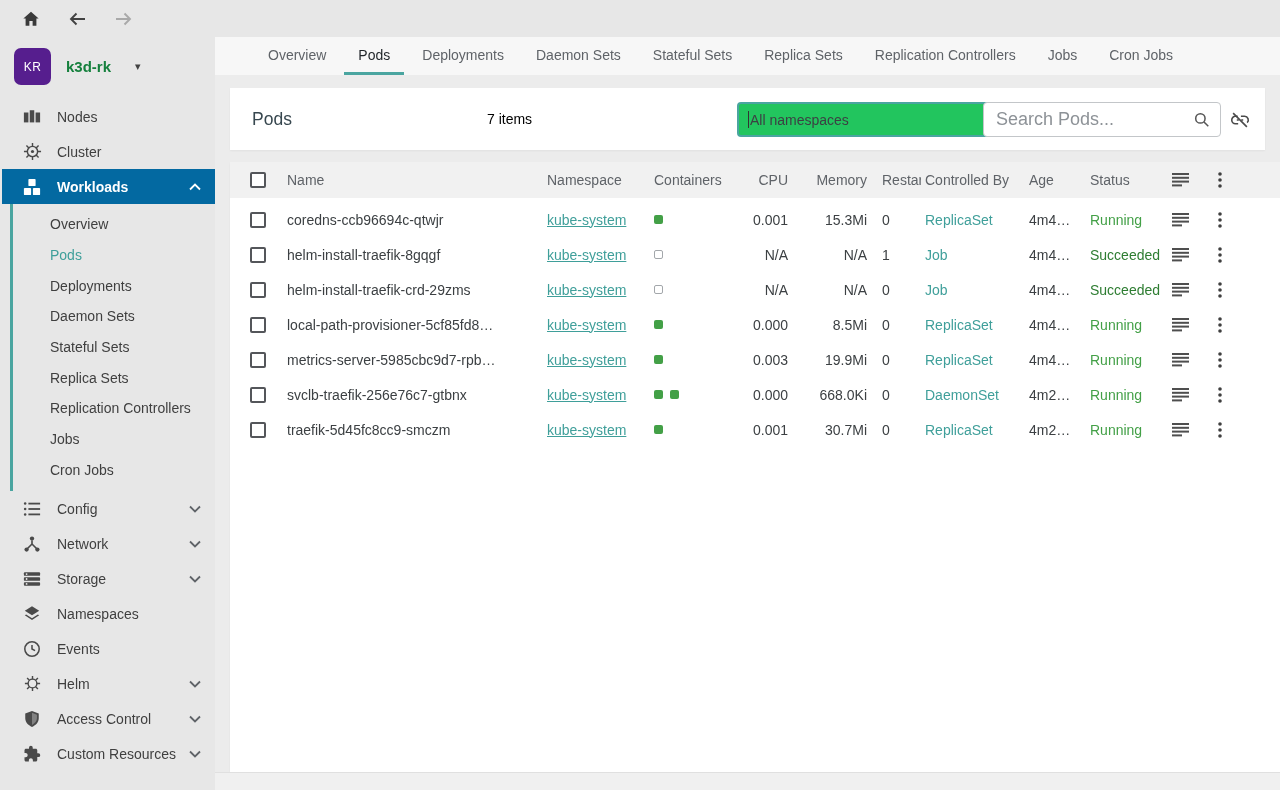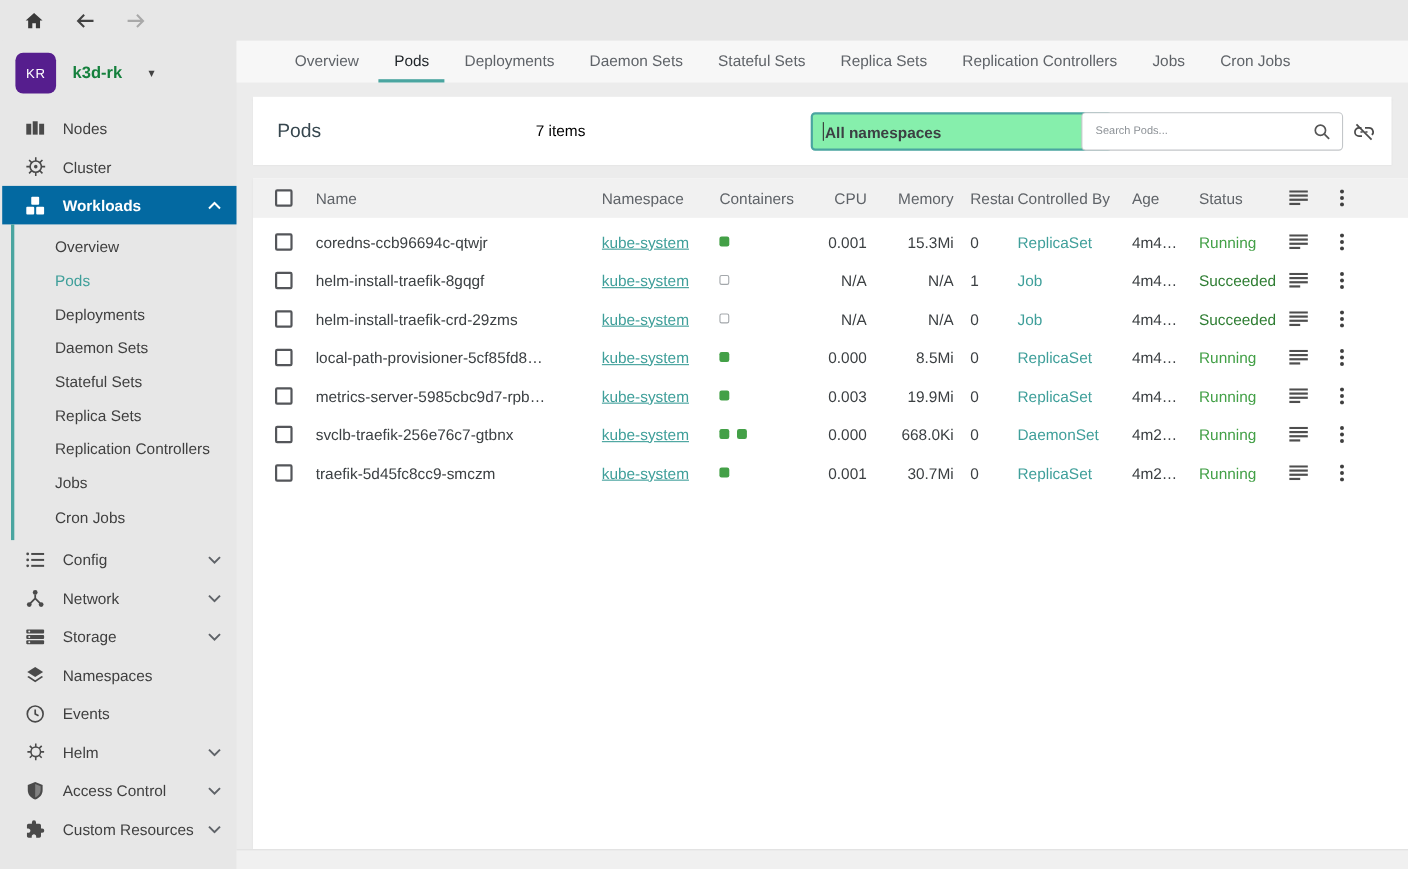--- a/index.html
+++ b/index.html
@@ -23,25 +23,25 @@
   .subnav-item { height:30.7px; display:flex; align-items:center; padding-left:37px; font-size:14px; color:#3f3f3f; cursor:pointer; }
   .subnav-item.active { color:#3f9f9a; }
   
   .main { position:absolute; left:215px; top:37px; right:0; bottom:0; background:#ececec; }
   .tabbar { height:38px; background:#f7f7f7; display:flex; padding-left:39px; gap:4px; }
   .tab { font-size:14px; color:#5f6368; display:flex; align-items:center; padding:0 14px; border-bottom:3px solid transparent; cursor:pointer; white-space:nowrap; }
   .tab.active { color:#1f2428; border-bottom-color:#4aa5a0; }
   .toolbar-panel { position:absolute; left:15px; top:51px; width:1035px; height:62px; background:#fff; box-shadow:0 1px 2px rgba(0,0,0,.05); }
   .panel-title { position:absolute; left:22px; top:50%; transform:translateY(-50%); font-size:17.5px; color:#37474f; }
   .items-count { position:absolute; left:257px; top:50%; transform:translateY(-50%); font-size:14px; color:#000000; }
-  .ns-select { position:absolute; left:507px; top:14px; width:274px; height:35px; border:2px solid #4aa5a0; border-radius:4px; background:#86efac; display:flex; align-items:center; padding:0 12px 0 9px; font-size:14px; color:#3c4043; cursor:pointer;font-weight:bold; }
+  .ns-select { position:absolute; left:507px; top:14px; width:274px; height:35px; border:2px solid #4aa5a0; border-radius:4px; background:#22c55e; display:flex; align-items:center; padding:0 12px 0 9px; font-size:14px; color:#3c4043; cursor:pointer; }
   .text-caret { width:1px; height:17px; background:#333; margin-right:1px; }
   .ns-select .chev { margin-left:auto; }
   .search-box { position:absolute; left:753px; top:14px; width:238px; height:35px; border:1px solid #c3c6c9; border-radius:4px; background:#fff; display:flex; align-items:center; padding:0 9px 0 12px; }
-  .search-box .ph { font-size:10px; color:#8d9297; flex:1; }
+  .search-box .ph { font-size:18px; color:#8d9297; flex:1; }
   .linkoff-btn { position:absolute; left:999px; top:21px; width:22px; height:22px; cursor:pointer; }
   
   .table-panel { position:absolute; left:15px; top:125px; width:1118px; height:610px; background:#fff; box-shadow:0 1px 2px rgba(0,0,0,.05); }
   .grid { display:grid; grid-template-columns:57px 260px 107px 69px 65px 79px 54px 104px 60px 80px 30px 50px 20px; align-items:center; font-size:14px; }
   .thead { height:36px; background:#f1f1f1; color:#5f6368; }
   .row { height:35px; color:#3c4043; }
   .rows { padding-top:4px; }
   .cell { white-space:nowrap; overflow:hidden; }
   .c-check { padding-left:20px; overflow:visible; }
   .checkbox { width:16px; height:16px; border:2px solid #54565a; border-radius:2px; display:block; cursor:pointer; background:#fff; }

